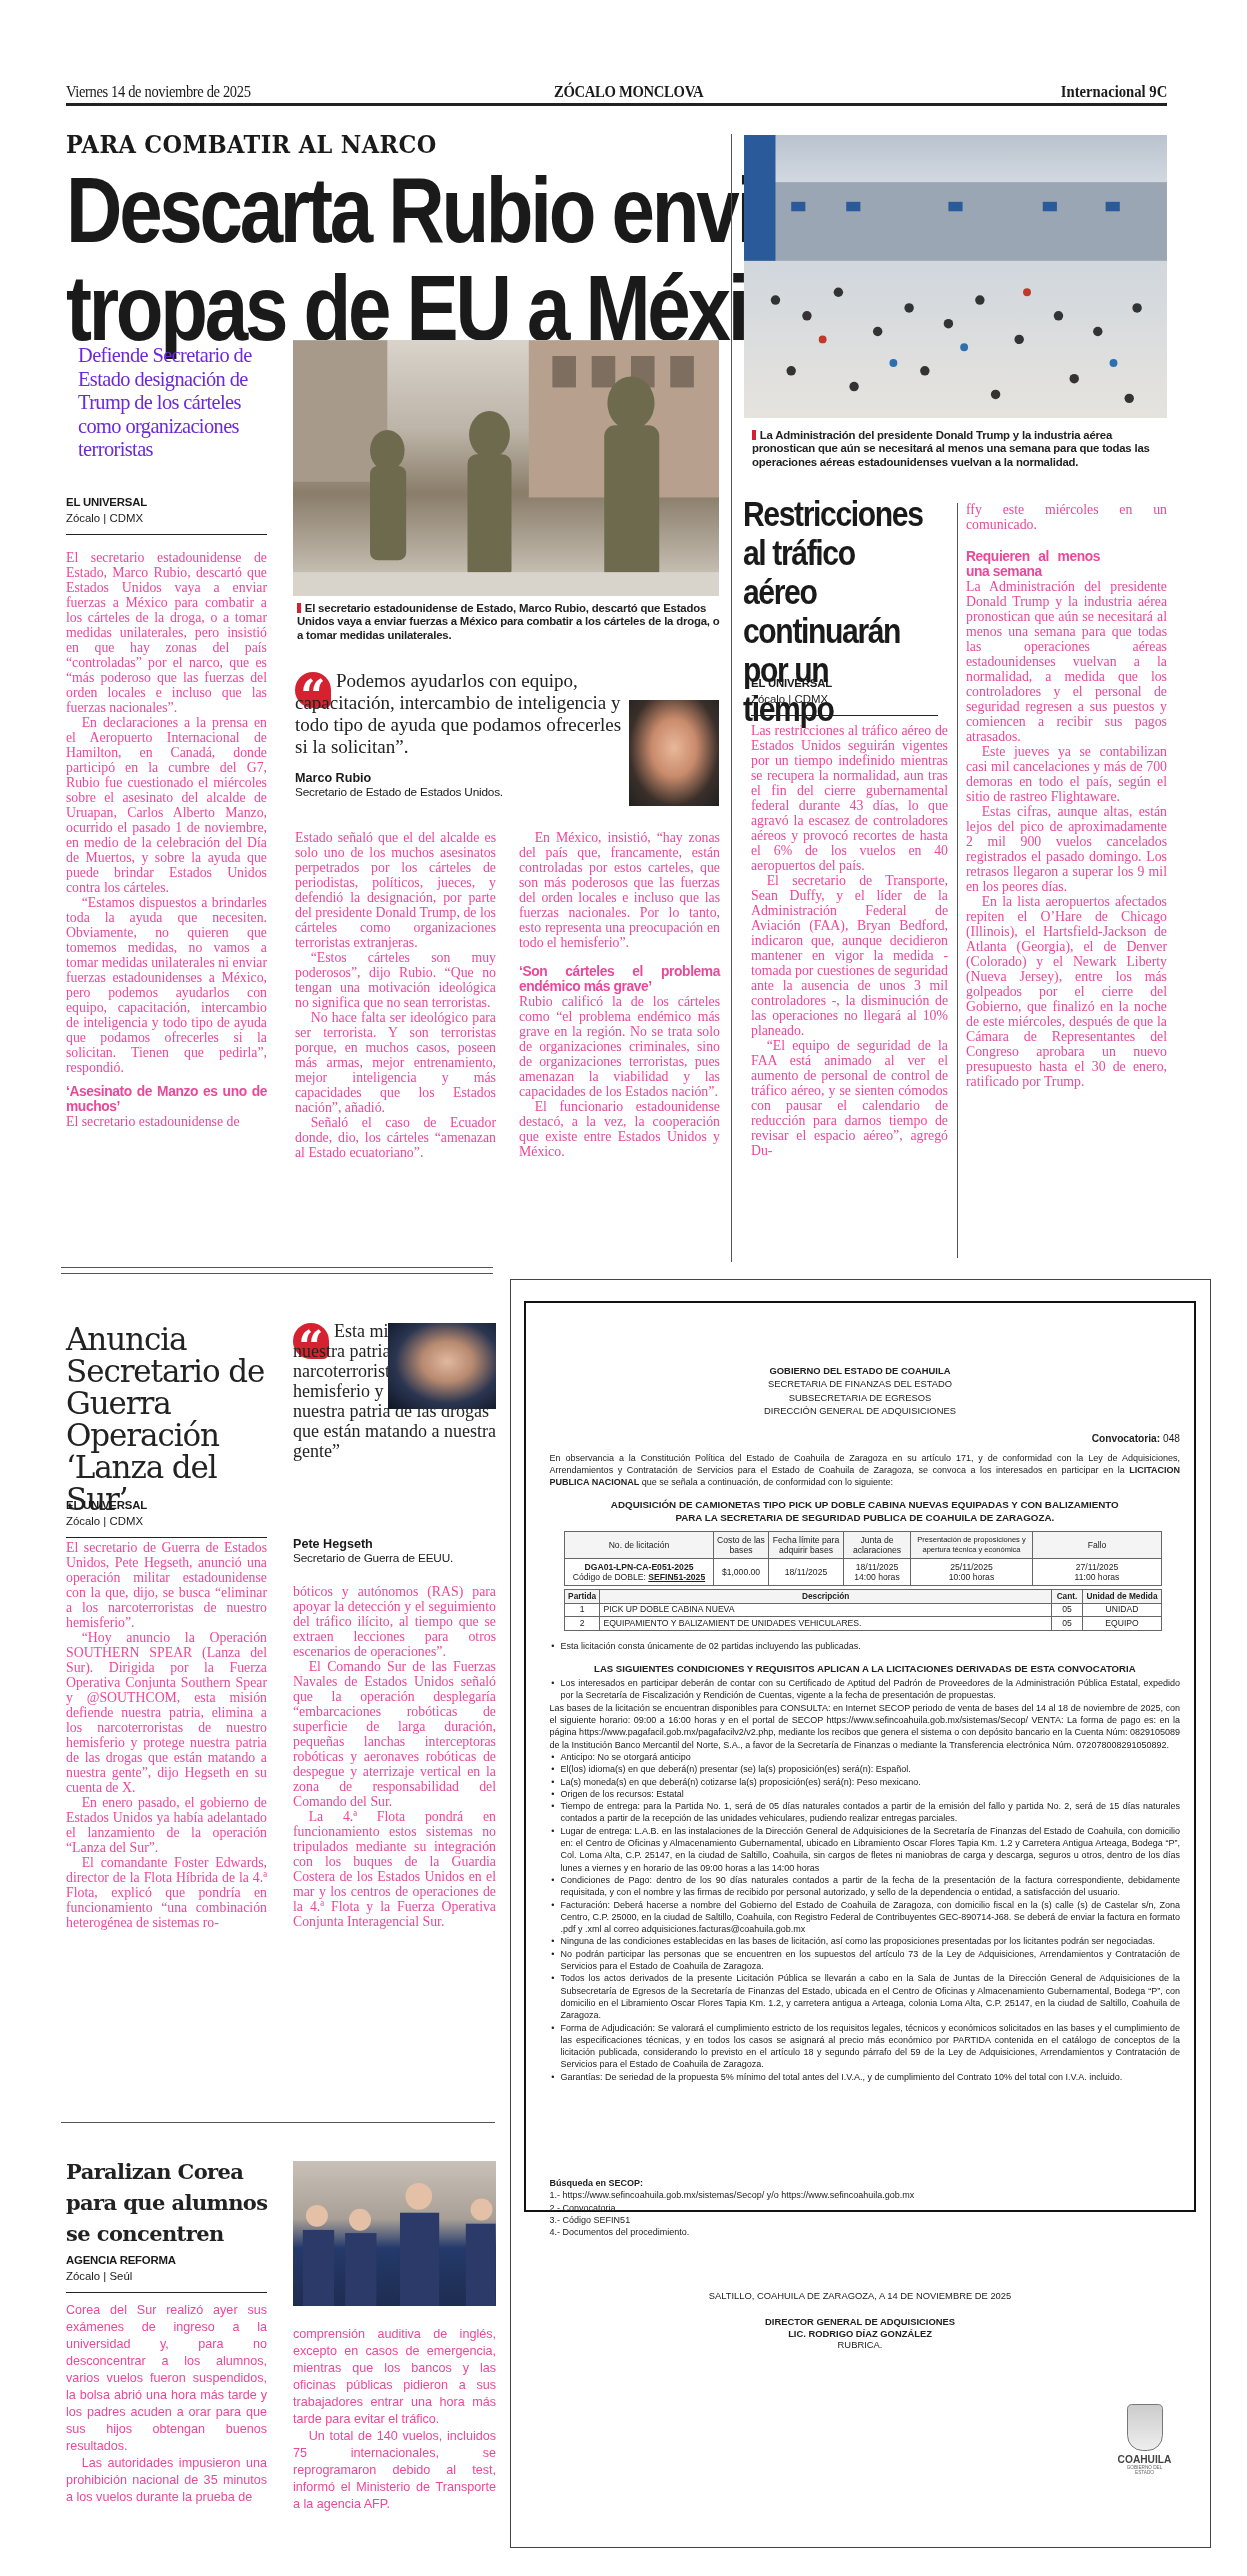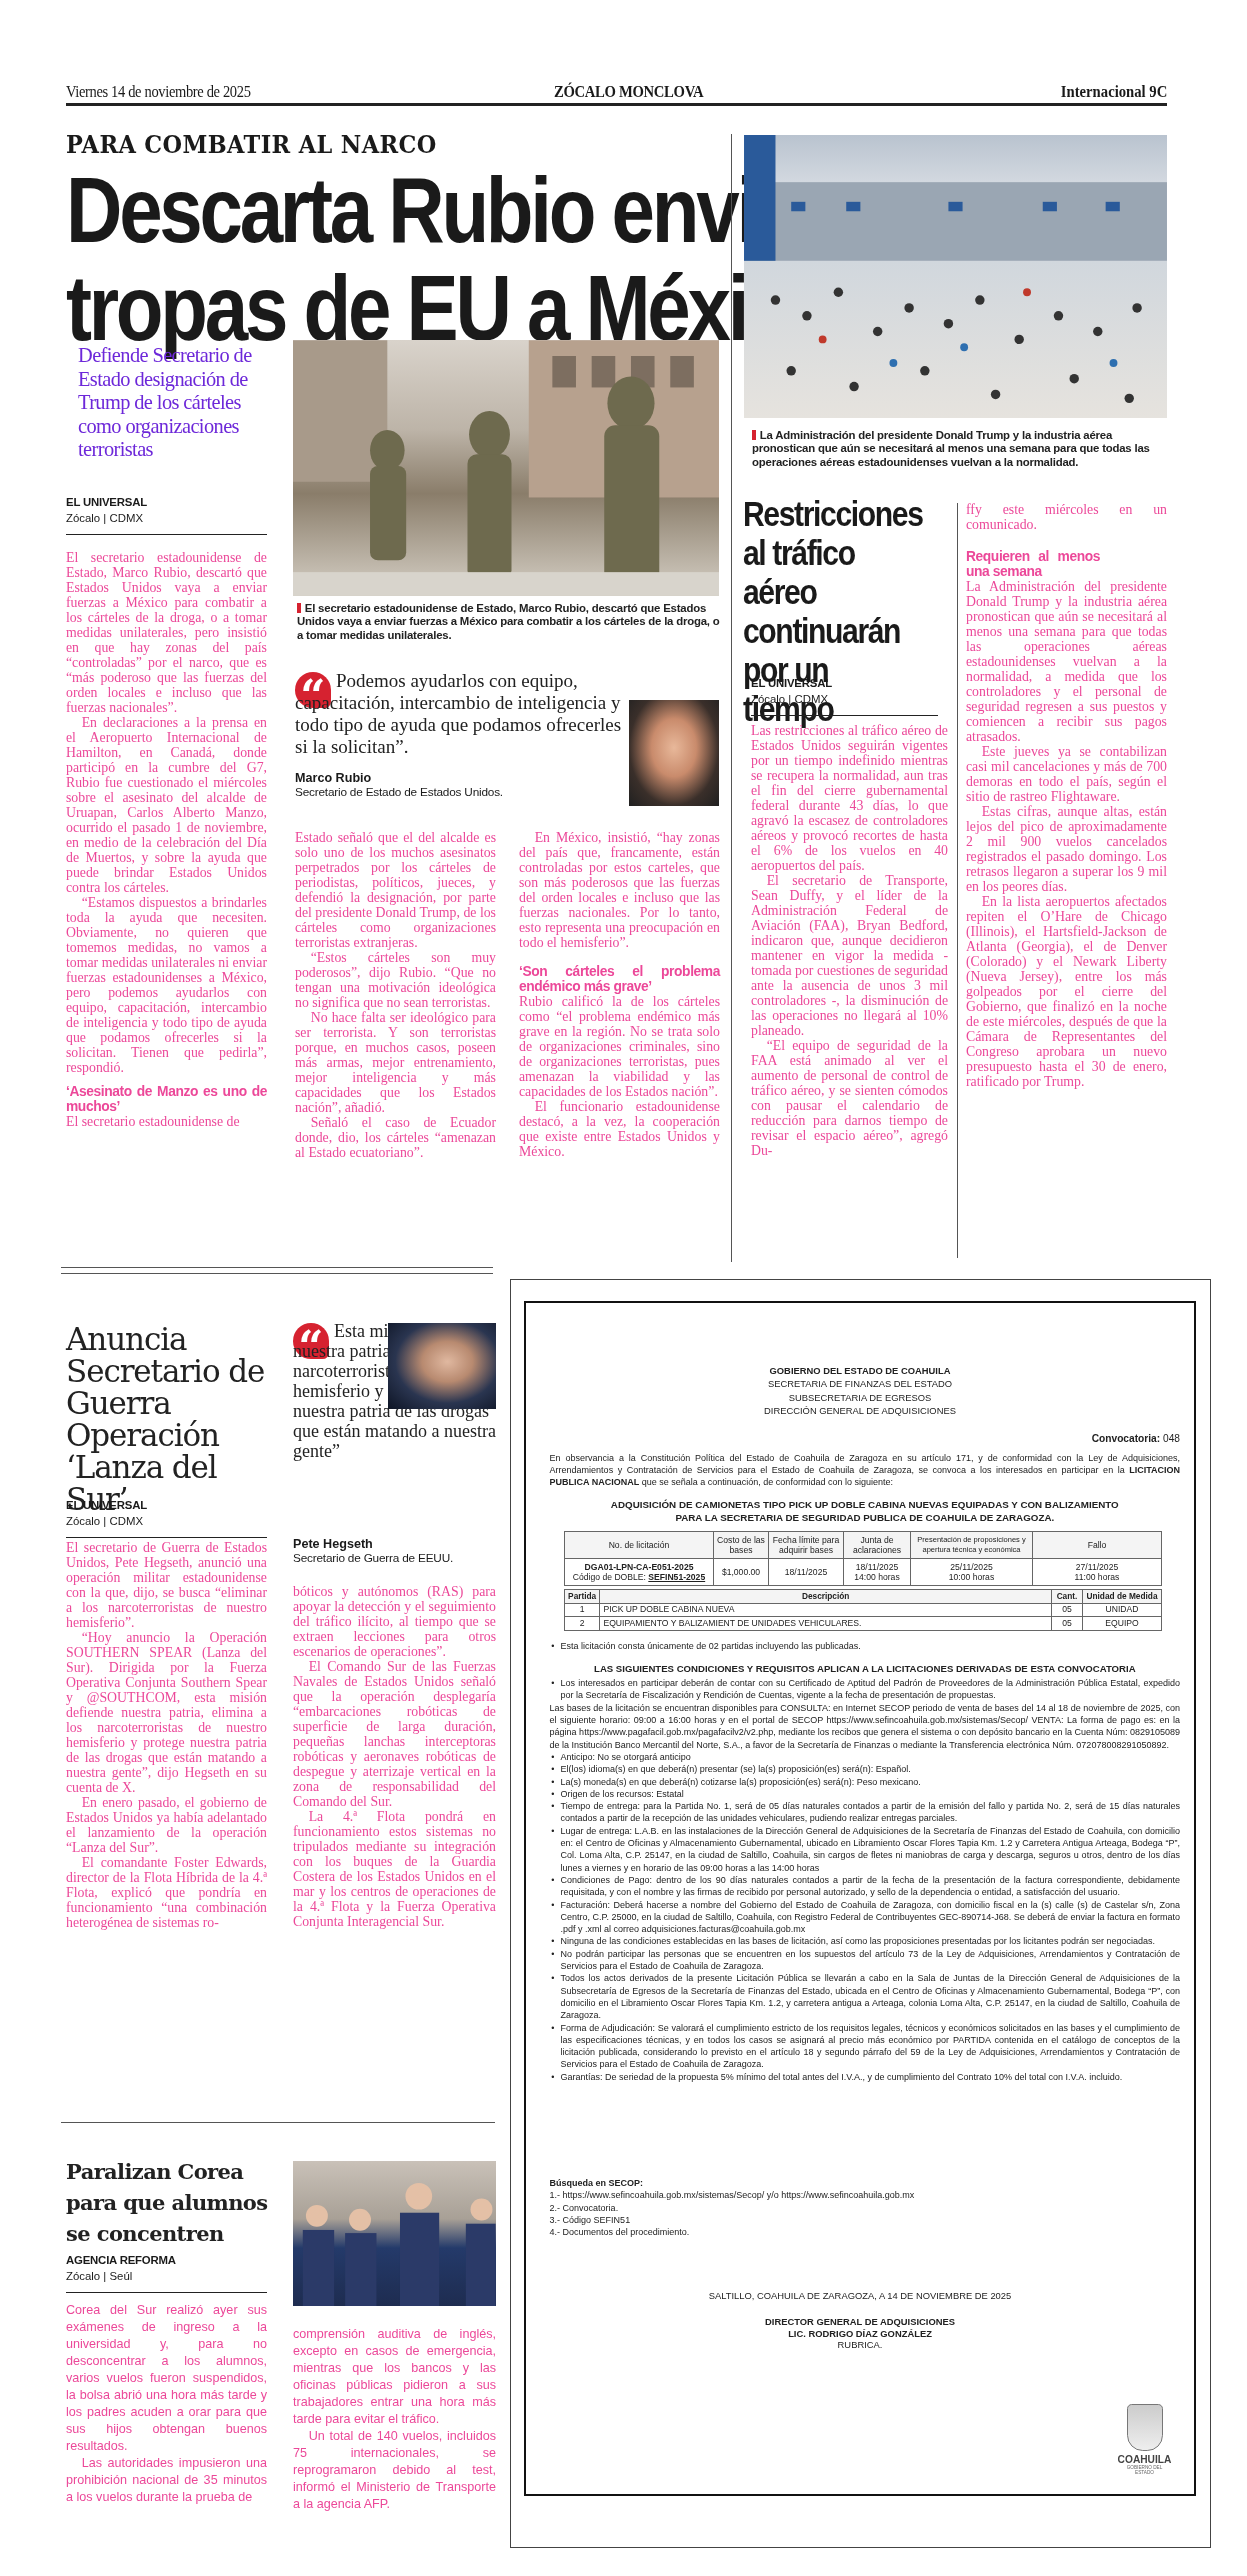--- a/index.html
+++ b/index.html
@@ -45,21 +45,21 @@
   .air-head { left: 743px; top: 494px; width: 204px; font-family: "Liberation Sans", sans-serif; font-weight: bold; font-size: 35px; line-height: 39px; letter-spacing: -1.6px; transform: scaleX(0.86); transform-origin: left; }
 
   
   .guerra-head { left: 66px; top: 1323px; width: 204px; font-family: "DejaVu Serif", serif; font-size: 31px; line-height: 32px; letter-spacing: -1.1px; color: #222; }
 
   
   .korea-head { left: 66px; top: 2156px; width: 204px; font-family: "DejaVu Serif", serif; font-weight: bold; font-size: 21px; line-height: 31px; letter-spacing: -0.6px; color: #222; }
 
   
   #notice-outer { left: 510px; top: 1279px; width: 701px; height: 1269px; border: 1.2px solid #444; }
-  #notice { left: 524px; top: 1301px; width: 672px; height: 1195px; border: 2px solid #111; font-family: "Liberation Sans", sans-serif; color: #222; }
+  #notice { left: 524px; top: 1301px; width: 672px; height: 911px; border: 2px solid #111; font-family: "Liberation Sans", sans-serif; color: #222; }
   #notice .hdr { position: absolute; left: 0; right: 0; top: 61px; text-align: center; font-size: 9.4px; line-height: 13.4px; letter-spacing: 0px; }
   #notice .hdr .b { font-weight: bold; }
   #notice .conv { position: absolute; right: 14px; top: 130px; font-size: 10.2px; }
   #notice .conv b { font-weight: bold; }
   #notice .intro { position: absolute; left: 23.6px; right: 14px; top: 149px; font-size: 9px; line-height: 12.2px; text-align: justify; }
   #notice .title { position: absolute; left: 23.6px; right: 14px; top: 196px; text-align: center; font-weight: bold; font-size: 9.8px; line-height: 12.6px; }
   #notice table { border-collapse: collapse; font-size: 8.6px; }
   #notice .t1 { position: absolute; left: 38px; top: 228px; width: 598px; border: 1.6px solid #444; }
   #notice .t1 th, #notice .t1 td { border: 0.8px solid #666; text-align: center; padding: 1.6px 2.4px; font-weight: normal; line-height: 10.2px; }
   #notice .t1 th { background: #f4f4f4; height: 27px; }

